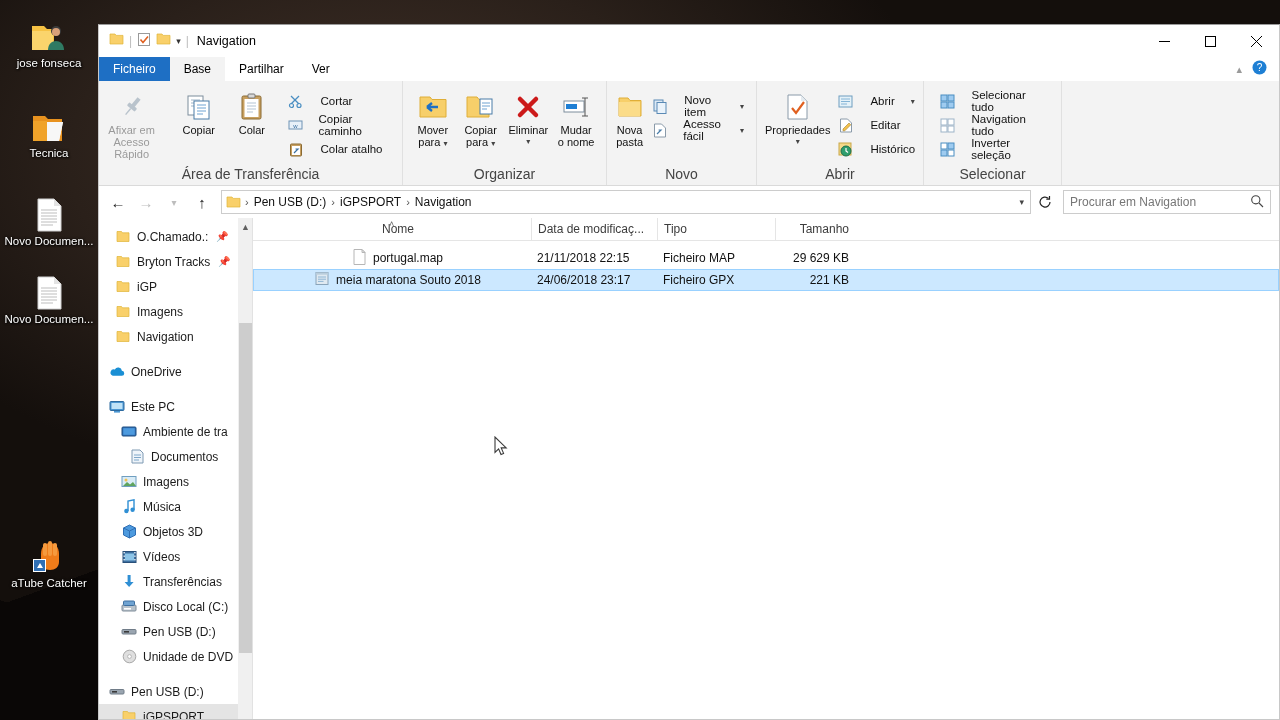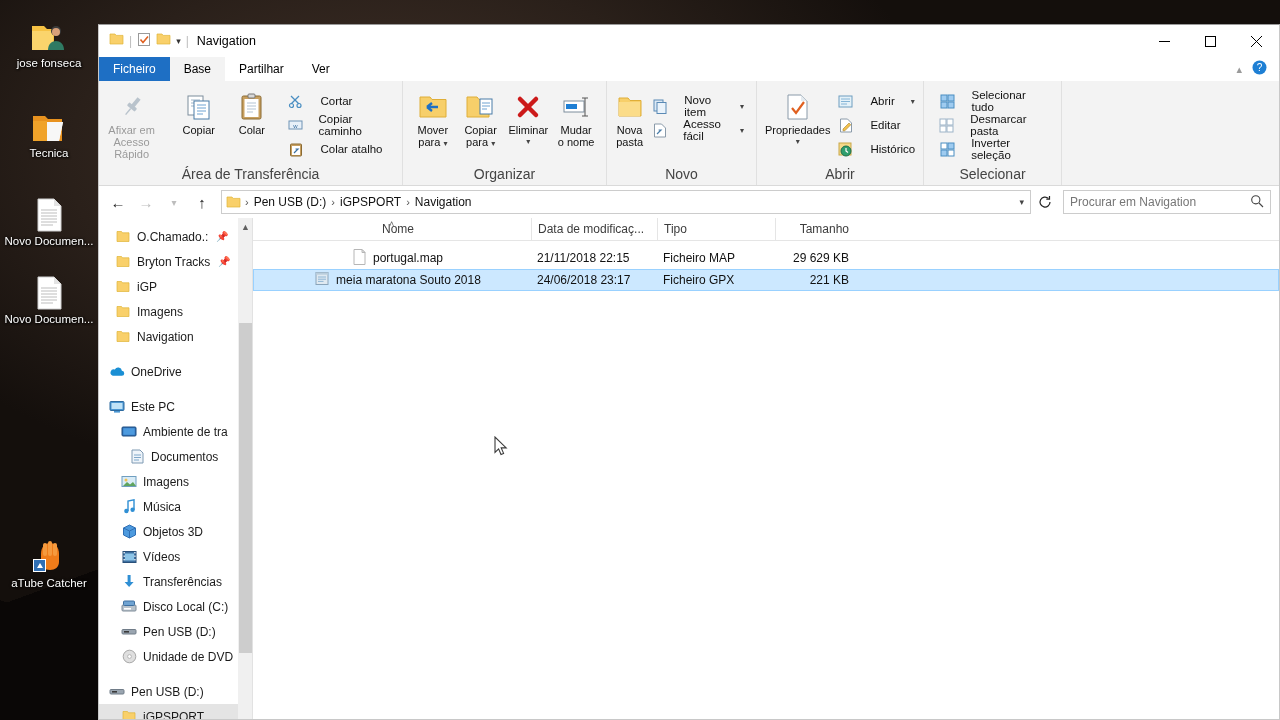--- a/index.html
+++ b/index.html
@@ -626,21 +626,21 @@
             <span class="ic">
               <svg width="15" height="15" viewBox="0 0 15 15">
                   <g fill="#ffffff" stroke="#9db4c8">
                     <rect x="1" y="1" width="6" height="6"></rect>
                     <rect x="8" y="1" width="6" height="6"></rect>
                     <rect x="1" y="8" width="6" height="6"></rect>
                     <rect x="8" y="8" width="6" height="6"></rect>
                   </g>
                 </svg>
             </span>
-            <span>Desmarcar pasta</span>
+            <span>Navigation tudo</span>
           </div>
           <div class="smallbtn">
             <span class="ic">
               <svg width="15" height="15" viewBox="0 0 15 15">
                   <g stroke="#4a8ec2">
                     <rect x="1" y="1" width="6" height="6" fill="#fff"></rect>
                     <rect x="8" y="1" width="6" height="6" fill="#9ecbf0"></rect>
                     <rect x="1" y="8" width="6" height="6" fill="#9ecbf0"></rect>
                     <rect x="8" y="8" width="6" height="6" fill="#fff"></rect>
                   </g>

